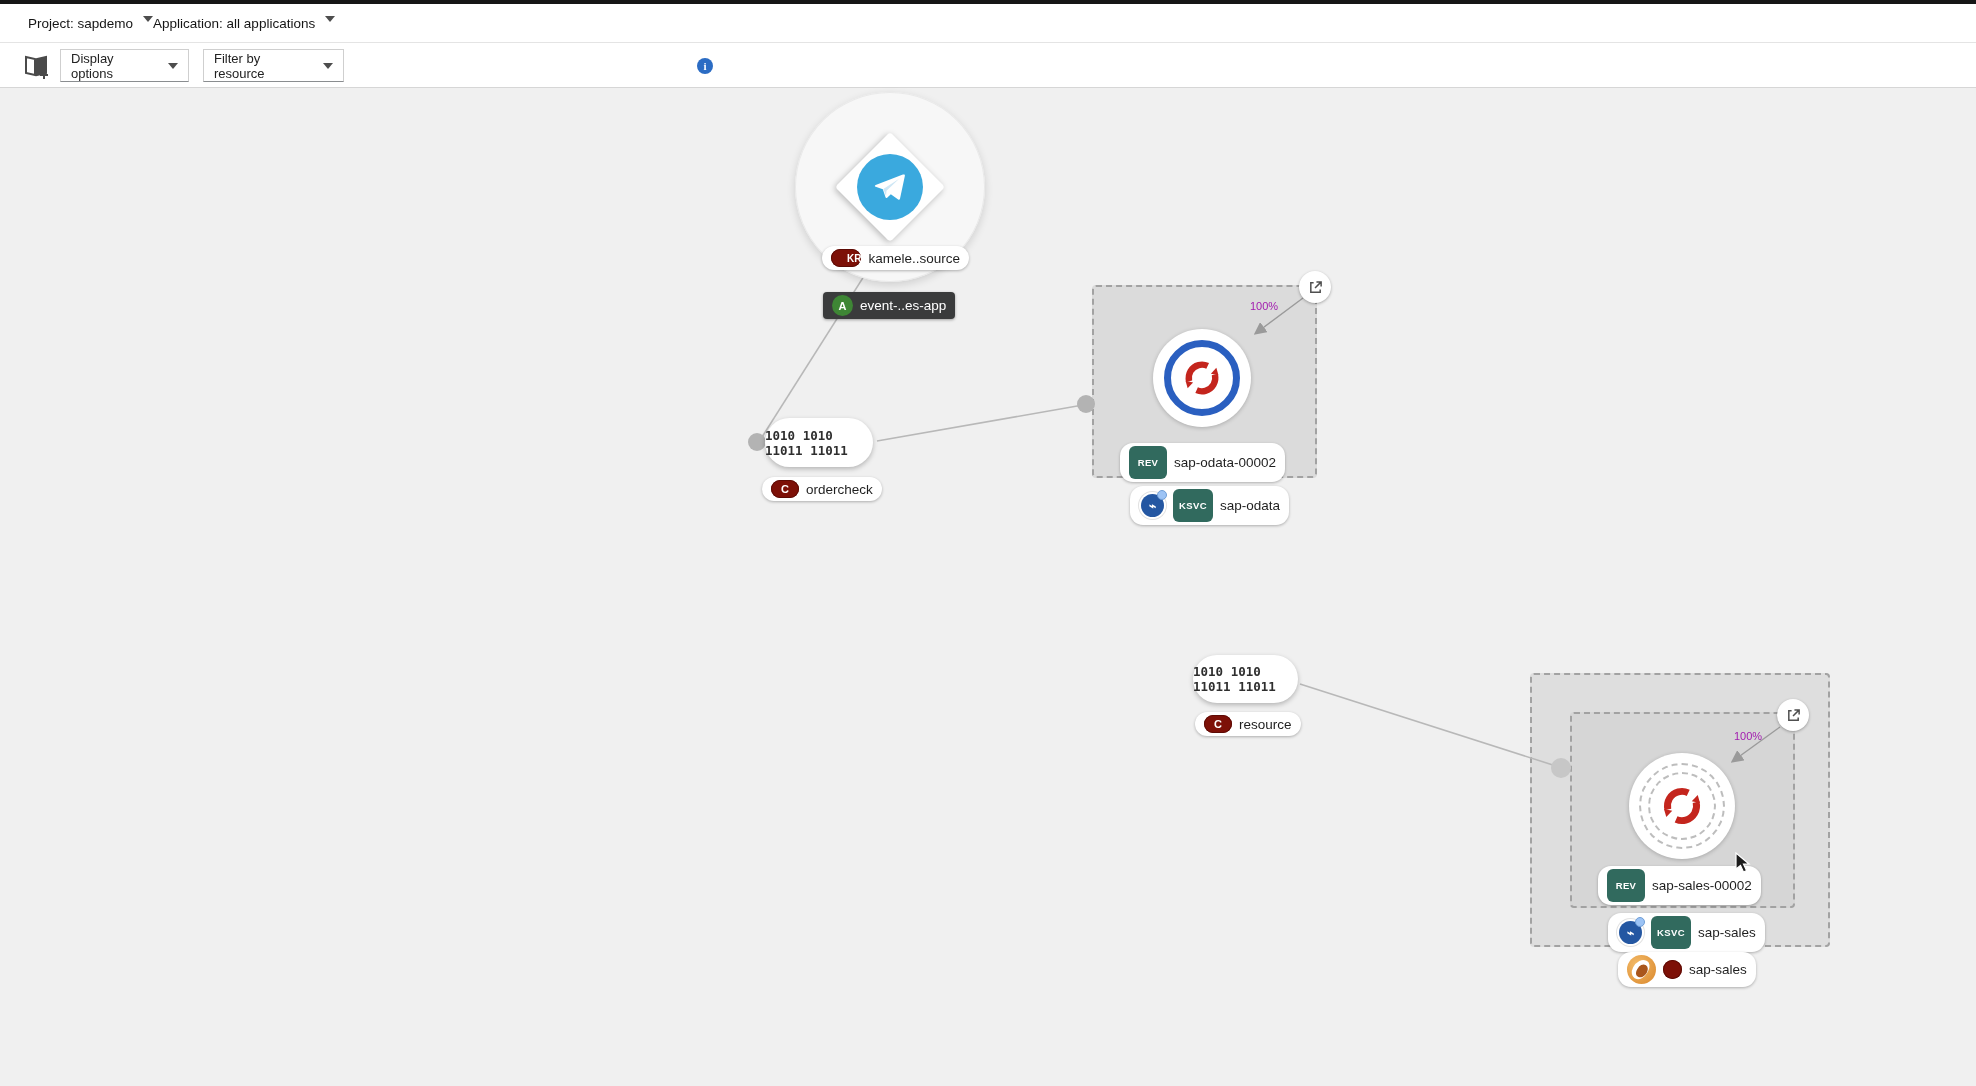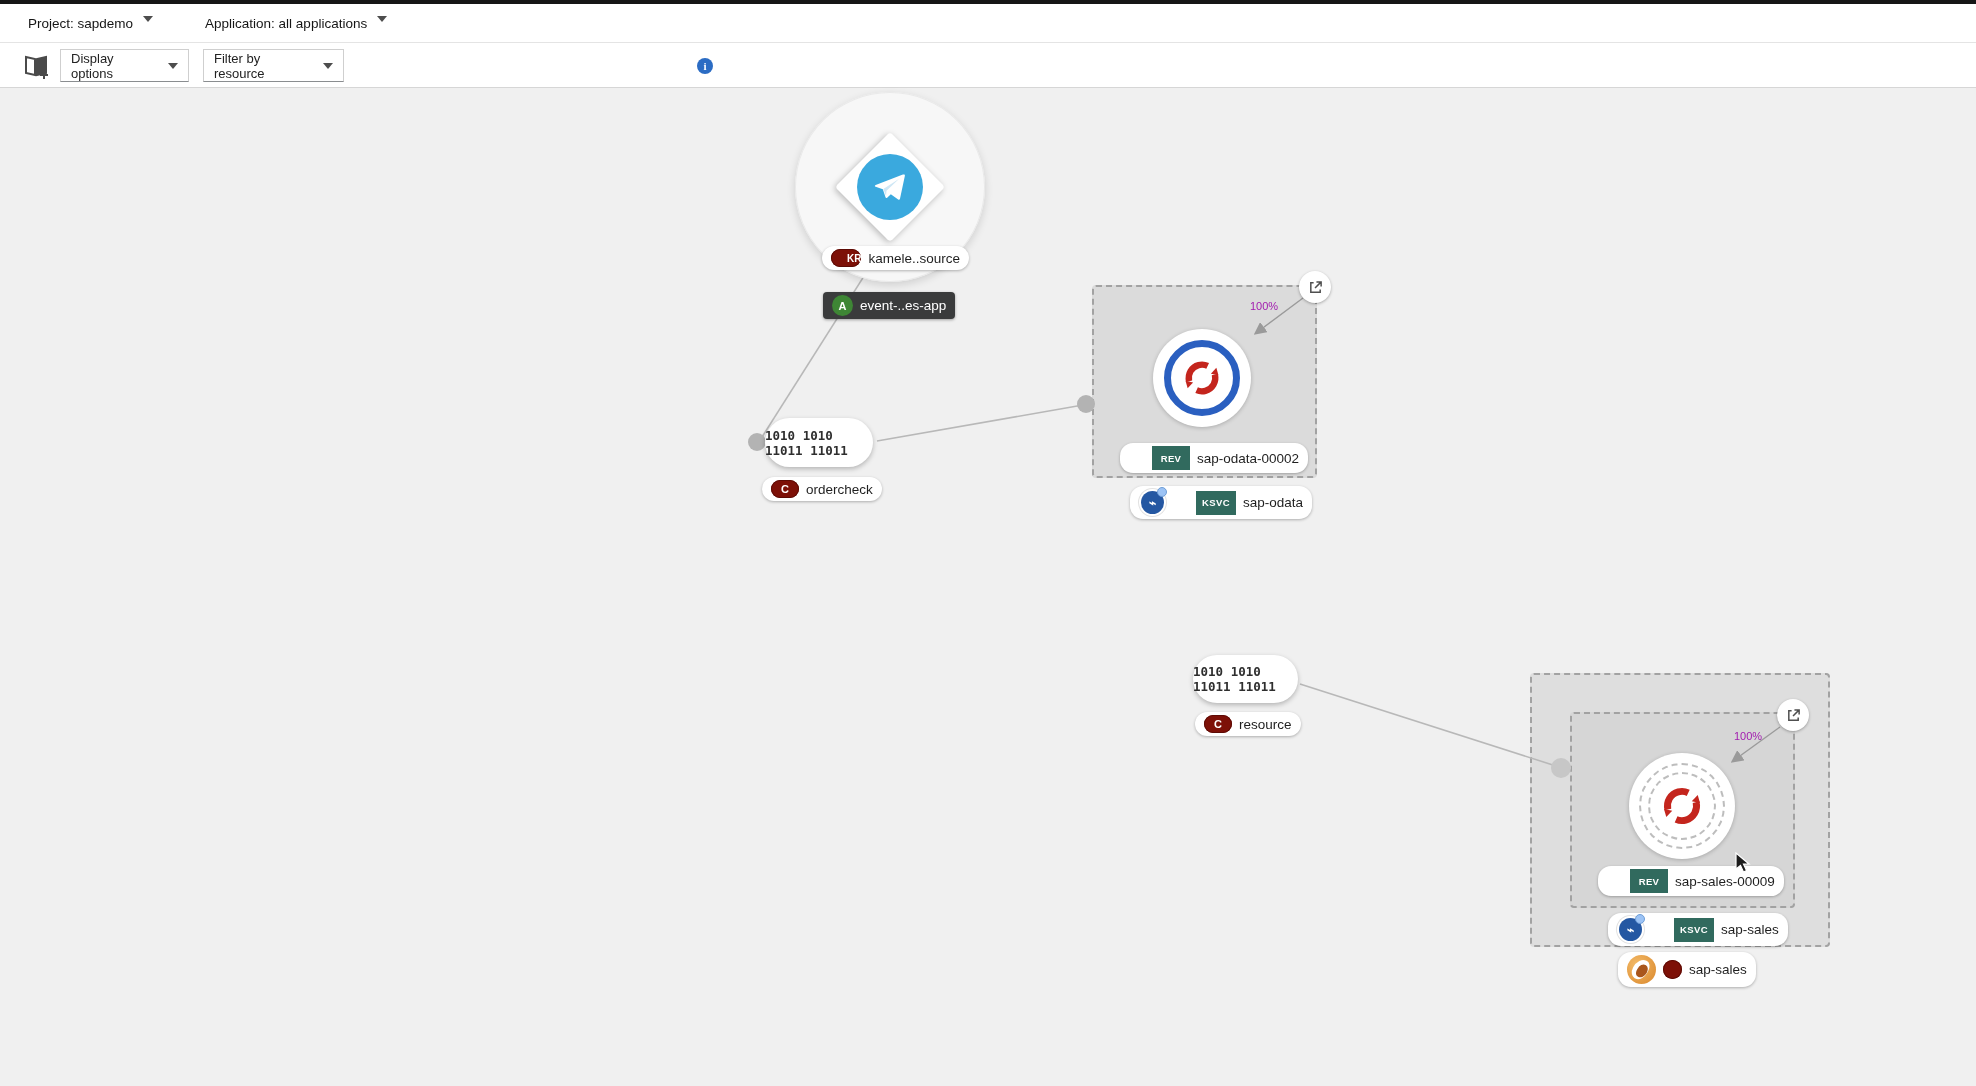--- a/index.html
+++ b/index.html
@@ -5,21 +5,21 @@
   * { margin:0; padding:0; box-sizing:border-box; }
   html,body { width:1976px; height:1086px; overflow:hidden; }
   body { font-family:"Liberation Sans", sans-serif; background:#f0f0f0; color:#1f1f1f; }
   .screen { position:relative; width:1976px; height:1086px; background:#f0f0f0; }
 
   
   .video-edge { position:absolute; left:0; top:0; width:1976px; height:4px; background:#161616; }
   .projectbar { position:absolute; left:0; top:4px; width:1976px; height:39px; background:#ffffff; border-bottom:1px solid #e4e4e4; display:flex; align-items:center; }
   .pb-item { display:flex; align-items:flex-start; gap:10px; font-size:13.5px; color:#151515; cursor:pointer; }
   .pb-project { margin-left:28px; }
-  .pb-app { margin-left:52px; }
+  .pb-app { }
   .caret { width:0; height:0; border-left:5px solid transparent; border-right:5px solid transparent; border-top:6px solid #4d4d4d; display:inline-block; }
 
   .toolbar { position:absolute; left:0; top:43px; width:1976px; height:45px; background:#ffffff; border-bottom:1px solid #d6d6d6; }
   .book-icon { position:absolute; left:22px; top:9px; width:28px; height:28px; }
   .tb-select { position:absolute; top:6px; height:33px; background:#fff; border:1px solid #cfcfcf; border-bottom-color:#8a8d90; display:flex; align-items:center; justify-content:space-between; padding:0 10px; font-size:13px; color:#222; cursor:pointer;gap:36px; }
   .tb-display { left:60px; width:129px; }
   .tb-filter { left:203px; width:141px; }
   .tb-find { position:absolute; left:358px; top:6px; width:322px; height:33px; border:1px solid #cfcfcf; border-bottom-color:#8a8d90; background:#fff; display:flex; align-items:center; }
   .tb-find input { flex:1; border:none; outline:none; font-size:13px; padding:0 10px; color:#333; font-family:"Liberation Sans",sans-serif; background:transparent; }
   .tb-find input::placeholder { color:#9b9b9b; }
@@ -42,21 +42,21 @@
   .diamond { position:absolute; left:851px; top:60px; width:78px; height:78px; background:#ffffff; transform:rotate(45deg); box-shadow:0 2px 6px rgba(0,0,0,.25); border-radius:4px; }
   .tg-circle { position:absolute; left:857px; top:66px; width:66px; height:66px; border-radius:50%; background:#3aa9de; display:flex; align-items:center; justify-content:center; }
 
   .pill { position:absolute; background:#fff; border-radius:13px; box-shadow:0 1px 3px rgba(0,0,0,.28); display:inline-flex; align-items:center; gap:7px; padding:3px 9px; font-size:13.5px; color:#1f1f1f; white-space:nowrap; cursor:pointer; }
   .pill-dark { background:#3a3b3c; color:#fff; border-radius:4px; box-shadow:0 1px 3px rgba(0,0,0,.35); }
 
   .badge { display:inline-flex; align-items:center; justify-content:center; color:#fff; font-weight:bold; }
   .badge-kr { min-width:30px; height:18px; border-radius:10px; background:#7d1007; font-size:10px; box-shadow:0 0 0 1px #5d0b05 inset;padding-left:16px; }
   .badge-c  { min-width:28px; height:18px; border-radius:10px; background:#7d1007; font-size:11px; box-shadow:0 0 0 1px #5d0b05 inset; }
   .badge-a  { width:21px; height:21px; border-radius:50%; background:#3e8635; font-size:11px; }
-  .badge-teal { min-width:38px; height:24px; border-radius:0; background:#316a5e; font-size:9.5px; letter-spacing:.4px; padding:0 6px;margin-left:23px; }
+  .badge-teal { min-width:38px; height:33px; border-radius:6px; background:#316a5e; font-size:9.5px; letter-spacing:.4px; padding:0 6px; }
 
   .binary-node { position:absolute; background:#fff; border-radius:25px; box-shadow:0 2px 5px rgba(0,0,0,.25); display:flex; flex-direction:column; justify-content:center; font-family:"DejaVu Sans Mono",monospace; font-weight:bold; font-size:12.5px; line-height:15px; color:#2e2e2e; letter-spacing:0; cursor:pointer; }
 
   .rev-node { position:absolute; border-radius:50%; background:#fff; box-shadow:0 1px 4px rgba(0,0,0,.22); display:flex; align-items:center; justify-content:center; cursor:pointer; }
   .ring-blue { position:absolute; border-radius:50%; border:7px solid #2a5fc0; }
   .ring-dashed { position:absolute; border-radius:50%; border:2px dashed #bdbdbd; }
 
   .knative-icon { position:relative; width:27px; height:27px; border-radius:50%; background:#fff; box-shadow:0 0 0 1px #e2e2e2; display:flex; align-items:center; justify-content:center; }
   .knative-inner { width:23px; height:23px; border-radius:50%; background:#2457a2; display:flex; align-items:center; justify-content:center; color:#fff; font-size:12px; font-weight:bold; }
   .knative-mini { position:absolute; right:-1px; top:-2px; width:10px; height:10px; border-radius:50%; background:#9cc3f5; border:1px solid #6f9ed6; }
@@ -198,21 +198,21 @@
       <div class="ring-dashed" style="width:86px; height:86px;"></div>
       <div class="ring-dashed" style="width:68px; height:68px;"></div>
       <svg width="46" height="46" viewBox="0 0 24 24">
         <circle cx="12" cy="12" r="7.6" fill="none" stroke="#c4251d" stroke-width="3.6" stroke-dasharray="17 6.9" transform="rotate(-15 12 12)"></circle>
         <path d="M20.2 6.2 l1.2 4.2 -4.3-.9 z" fill="#c4251d"></path>
         <path d="M3.8 17.8 l-1.2-4.2 4.3.9 z" fill="#c4251d"></path>
       </svg>
     </div>
     <div class="pill" style="left:1598px; top:778px;">
       <span class="badge badge-teal">REV</span>
-      <span>sap-sales-00009</span>
+      <span>sap-sales-00002</span>
     </div>
     <svg class="cursor-icon" style="left:1732px; top:763px;" width="22" height="24" viewBox="0 0 22 24">
       <path d="M4 2 L4 18 L8.5 14.5 L11.5 21 L14.5 19.5 L11.5 13 L17 13 Z" fill="#1c1c1c" stroke="#ffffff" stroke-width="1.2"></path>
     </svg>
     <div class="pill" style="left:1608px; top:825px;">
       <span class="knative-icon">
         <span class="knative-inner">⌁</span>
           <span class="knative-mini"></span>
       </span>
       <span class="badge badge-teal">KSVC</span>

